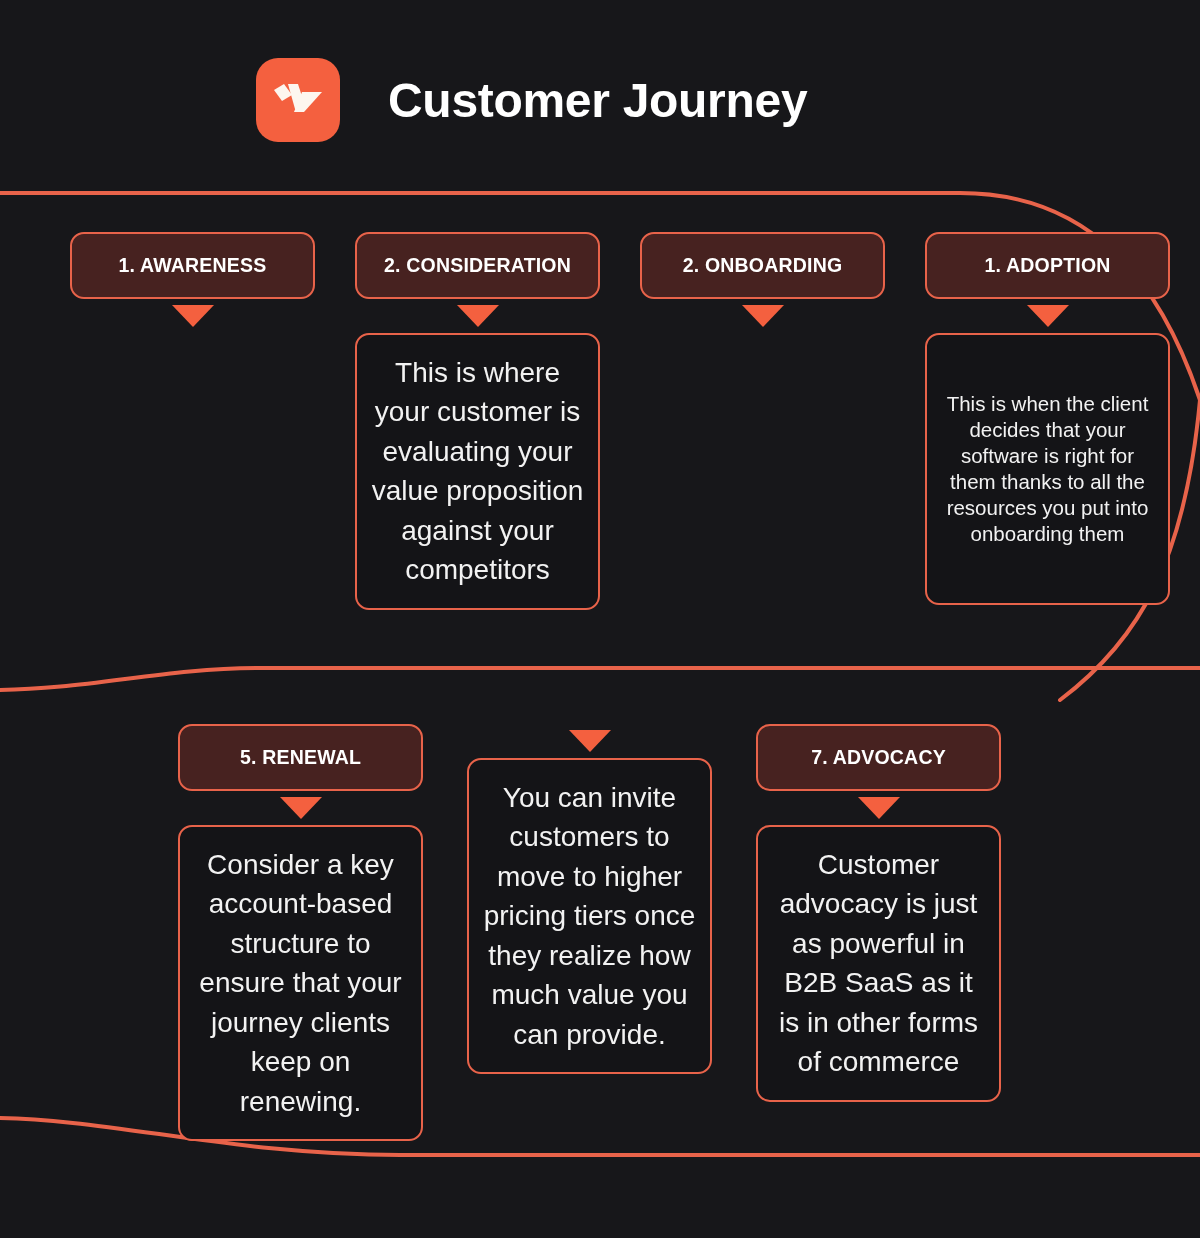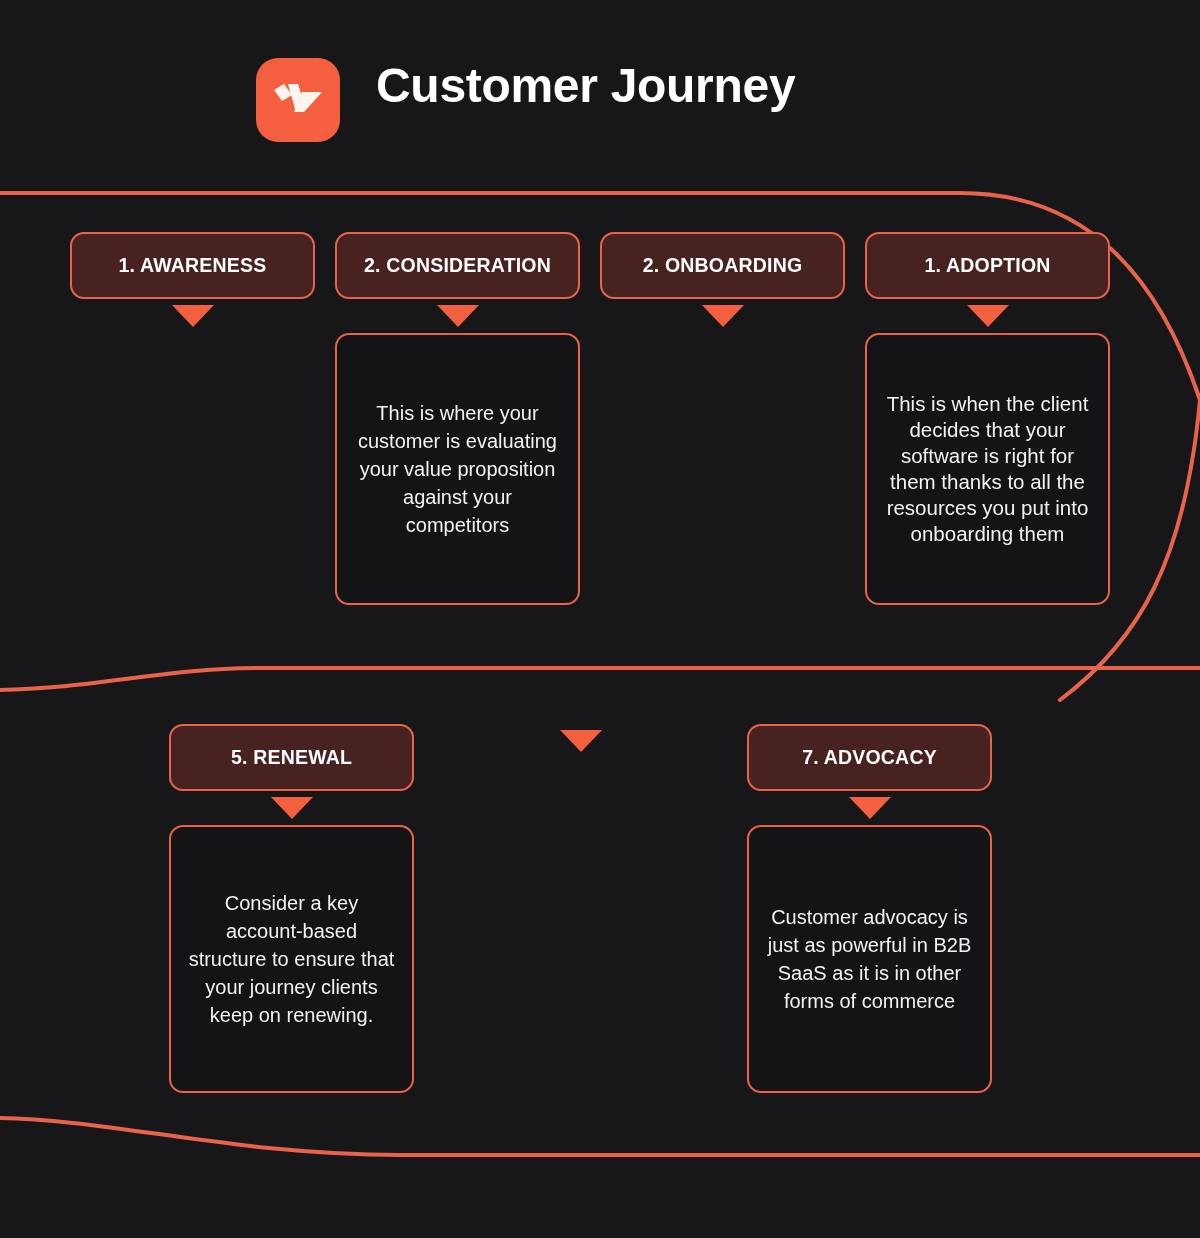--- a/index.html
+++ b/index.html
@@ -27,21 +27,22 @@
     height: 1238px;
     pointer-events: none;
   }
 
   
   .header {
     position: absolute;
     top: 58px;
     left: 256px;
     display: flex;
-    gap: 36px;
+    align-items: center;
+    gap: 48px;
   }
   .logo-tile {
     width: 84px;
     height: 84px;
     border-radius: 22px;
     background: #f4603f;
     display: flex;
     align-items: center;
     justify-content: center;
     flex: none;
@@ -53,22 +54,22 @@
     letter-spacing: -0.3px;
     white-space: nowrap;
   }
 
   
   .row {
     position: absolute;
     display: flex;
     align-items: flex-start;
   }
-  #row-1 { top: 232px; left: 70px; gap: 20px; }
-  #row-2 { top: 724px; left: 169px; gap: 44px; }
+  #row-1 { top: 232px; left: 70px; gap: 40px; }
+  #row-2 { top: 724px; left: 178px; gap: 44px; }
 
   .stage { width: 245px; display: flex; flex-direction: column; align-items: center; }
   #row-2 .stage { width: 245px; }
 
   .stage-header {
     width: 100%;
     height: 67px;
     border: 2px solid #e8634a;
     border-radius: 14px;
     background: #472220;
@@ -102,21 +103,21 @@
     border-radius: 14px;
     background: #141417;
     display: flex;
     align-items: center;
     justify-content: center;
     padding: 18px 14px;
   }
   #row-2 .stage-body { min-height: 268px; }
 
   .stage-body-text {
-    font-size: 20px;
+    font-size: 28px;
     line-height: 1.41;
     color: #f2f2f2;
     text-align: center;
     font-weight: 400;
   }
   .sz-sm .stage-body-text { font-size: 20.5px; line-height: 1.27; }
 </style>
 </head>
 <body>
 
@@ -185,20 +186,23 @@
         <span class="stage-header-label">5. RENEWAL</span>
       </div>
       <div class="arrow"></div>
       <div class="stage-body">
         <span class="stage-body-text">Consider a key account-based structure to ensure that your journey clients keep on renewing.</span>
       </div>
     </div>
 
     <div class="stage">
       <div class="arrow"></div>
+      <div class="stage-body">
+        <span class="stage-body-text">You can invite customers to move to higher pricing tiers once they realize how much value you can provide.</span>
+      </div>
     </div>
 
     <div class="stage">
       <div class="stage-header">
         <span class="stage-header-label">7. ADVOCACY</span>
       </div>
       <div class="arrow"></div>
       <div class="stage-body">
         <span class="stage-body-text">Customer advocacy is just as powerful in B2B SaaS as it is in other forms of commerce</span>
       </div>

